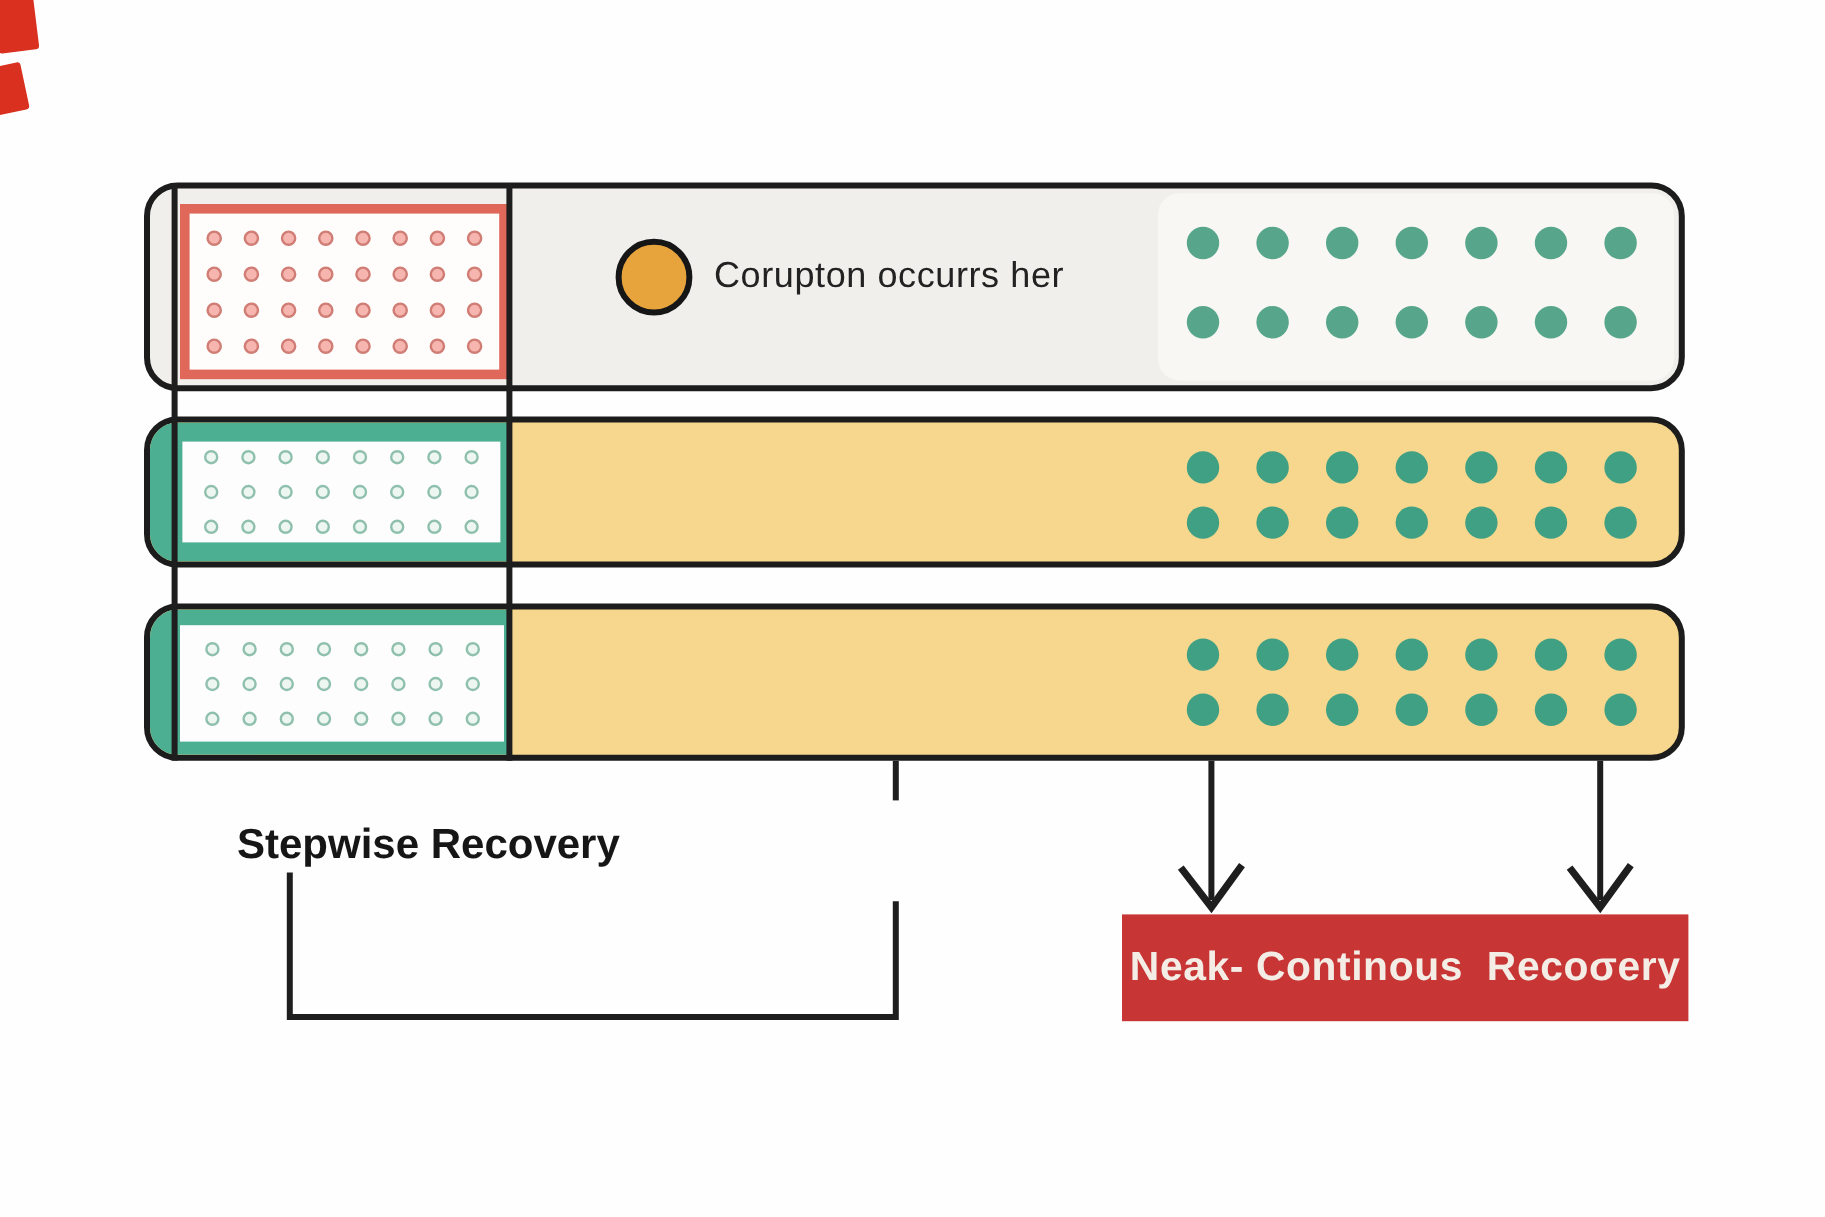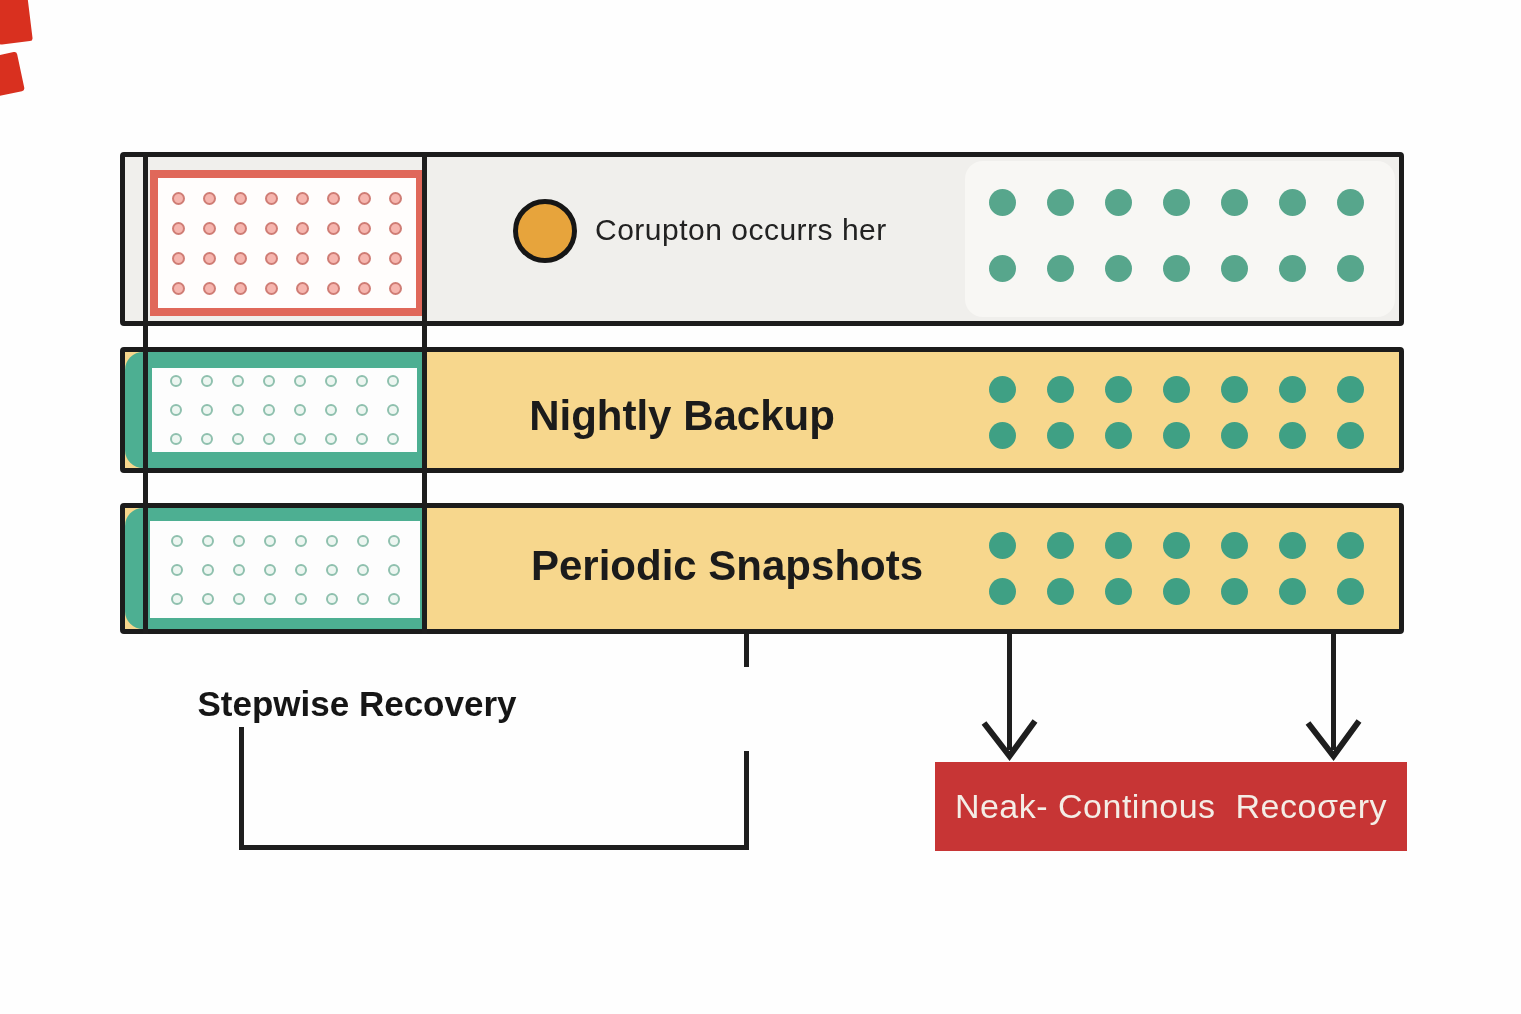--- a/index.html
+++ b/index.html
@@ -15,21 +15,21 @@
   
   .corner-mark { position: absolute; background: #d9301f; border-radius: 3px; }
   .corner-mark.m1 { left: -4px; top: -6px; width: 34px; height: 49px; transform: rotate(-7deg); }
   .corner-mark.m2 { left: -8px; top: 54px; width: 29px; height: 40px; transform: rotate(-12deg); }
 
   
   .bar {
     position: absolute;
     box-sizing: border-box;
     border: 5px solid #1c1c1c;
-    border-radius: 4px;
+    border-radius: 28px;
     overflow: hidden;
   }
   .bar1 { left: 120px; top: 152px; width: 1284px; height: 174px; background: #f0efec; }
   .bar2 { left: 120px; top: 347px; width: 1284px; height: 126px; background: #f7d78d; }
   .bar3 { left: 120px; top: 503px; width: 1284px; height: 131px; background: #f7d78d; }
 
   .side-fill {
     position: absolute; left: 0; top: 0; bottom: 0; width: 298px;
     background: #4daf92; border-radius: 18px 0 0 18px;
   }
@@ -88,21 +88,21 @@
   .floating-label {
     position: absolute; transform: translate(-50%, -50%);
     font-weight: 700; color: #161616; white-space: nowrap;
   }
   .stepwise { left: 313px; top: 704px; font-size: 35px; margin-left: 44px; }
   .cdp      { left: 748px; top: 711px; font-size: 56px; letter-spacing: 3px; }
 
   .recovery-box {
     position: absolute; left: 935px; top: 762px; width: 472px; height: 89px;
     background: #c73535; display: flex; align-items: center; justify-content: center;
-    font-size: 34px; font-weight: 400; color: #f4ede6; letter-spacing: 0.5px; white-space: pre;
+    font-size: 34px; font-weight: 700; color: #f4ede6; letter-spacing: 0.5px; white-space: pre;
   }
 
   .connectors {
     position: absolute; left: 0; top: 0; width: 1521px; height: 1014px;
     pointer-events: none; z-index: 6;
   }
 </style>
 </head>
 <body>
 
@@ -192,21 +192,20 @@
           <span class="dot"></span>
           <span class="dot"></span>
           <span class="dot"></span>
           <span class="dot"></span>
           <span class="dot"></span>
           <span class="dot"></span>
           <span class="dot"></span>
           <span class="dot"></span>
         </div>
     </div>
-    <div class="bar-label">Nightly Backup</div>
     <div class="dot-grid timeline-dots short" style="grid-template-columns: repeat(7, auto); --dot-color: #3fa084;">
         <span class="dot"></span>
         <span class="dot"></span>
         <span class="dot"></span>
         <span class="dot"></span>
         <span class="dot"></span>
         <span class="dot"></span>
         <span class="dot"></span>
         <span class="dot"></span>
         <span class="dot"></span>
@@ -241,21 +240,20 @@
           <span class="dot"></span>
           <span class="dot"></span>
           <span class="dot"></span>
           <span class="dot"></span>
           <span class="dot"></span>
           <span class="dot"></span>
           <span class="dot"></span>
           <span class="dot"></span>
         </div>
     </div>
-    <div class="bar-label">Periodic Snapshots</div>
     <div class="dot-grid timeline-dots short" style="grid-template-columns: repeat(7, auto); --dot-color: #3fa084;">
         <span class="dot"></span>
         <span class="dot"></span>
         <span class="dot"></span>
         <span class="dot"></span>
         <span class="dot"></span>
         <span class="dot"></span>
         <span class="dot"></span>
         <span class="dot"></span>
         <span class="dot"></span>

